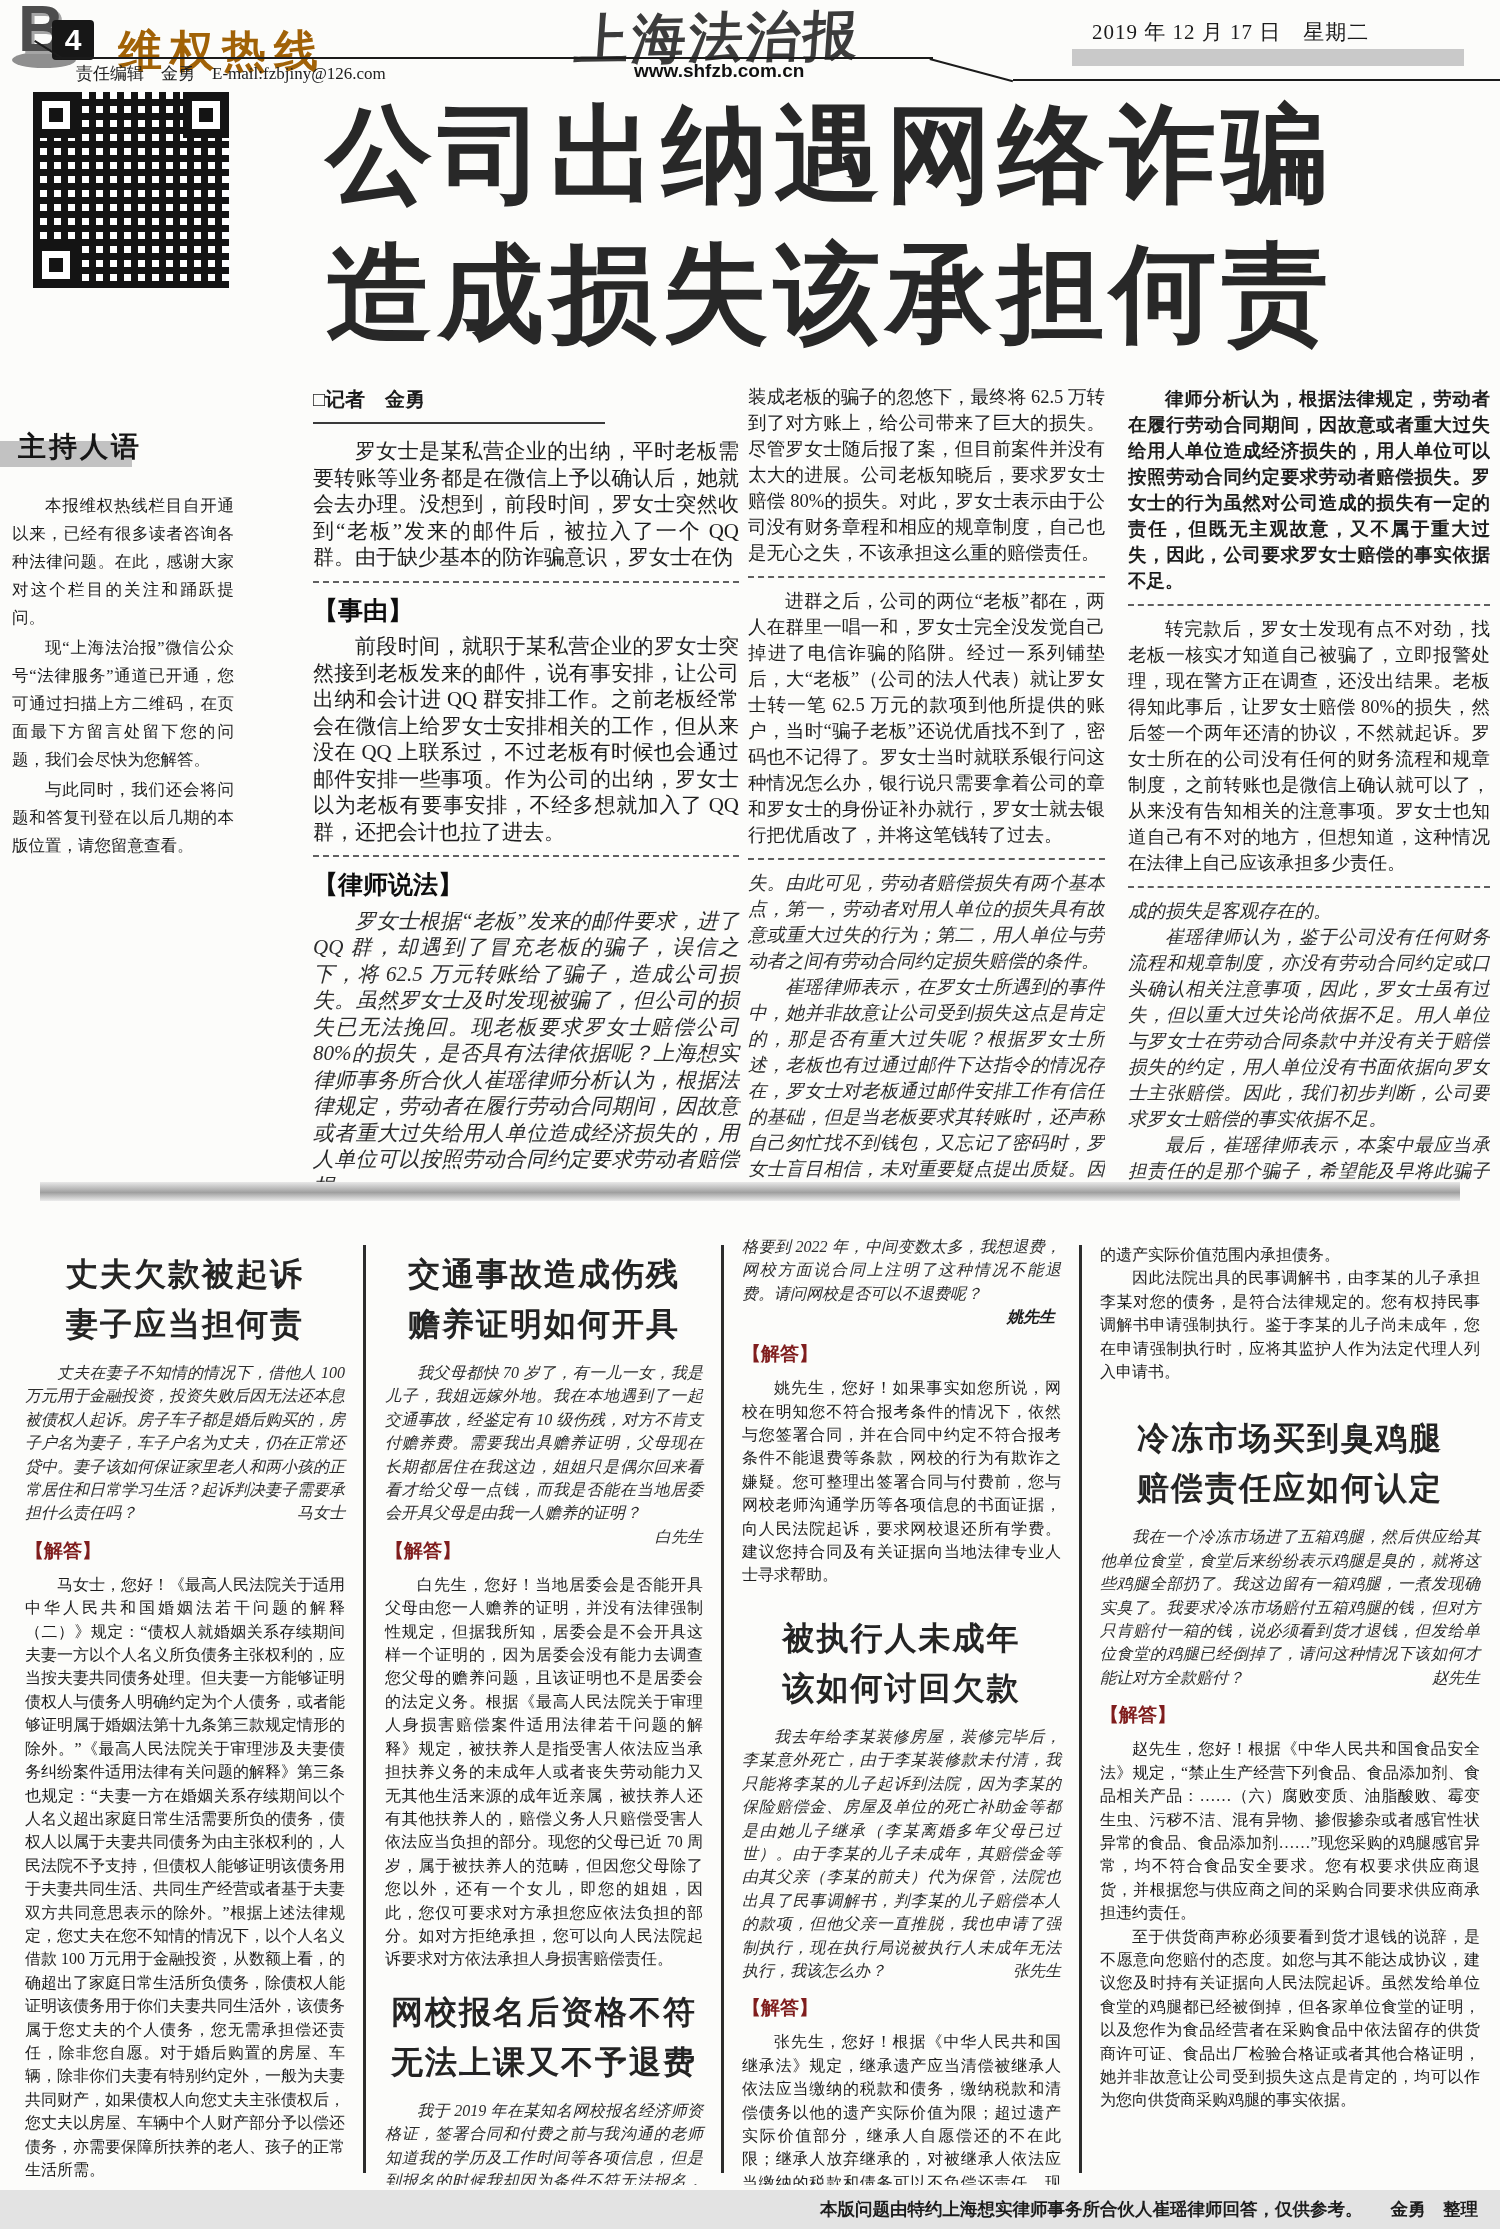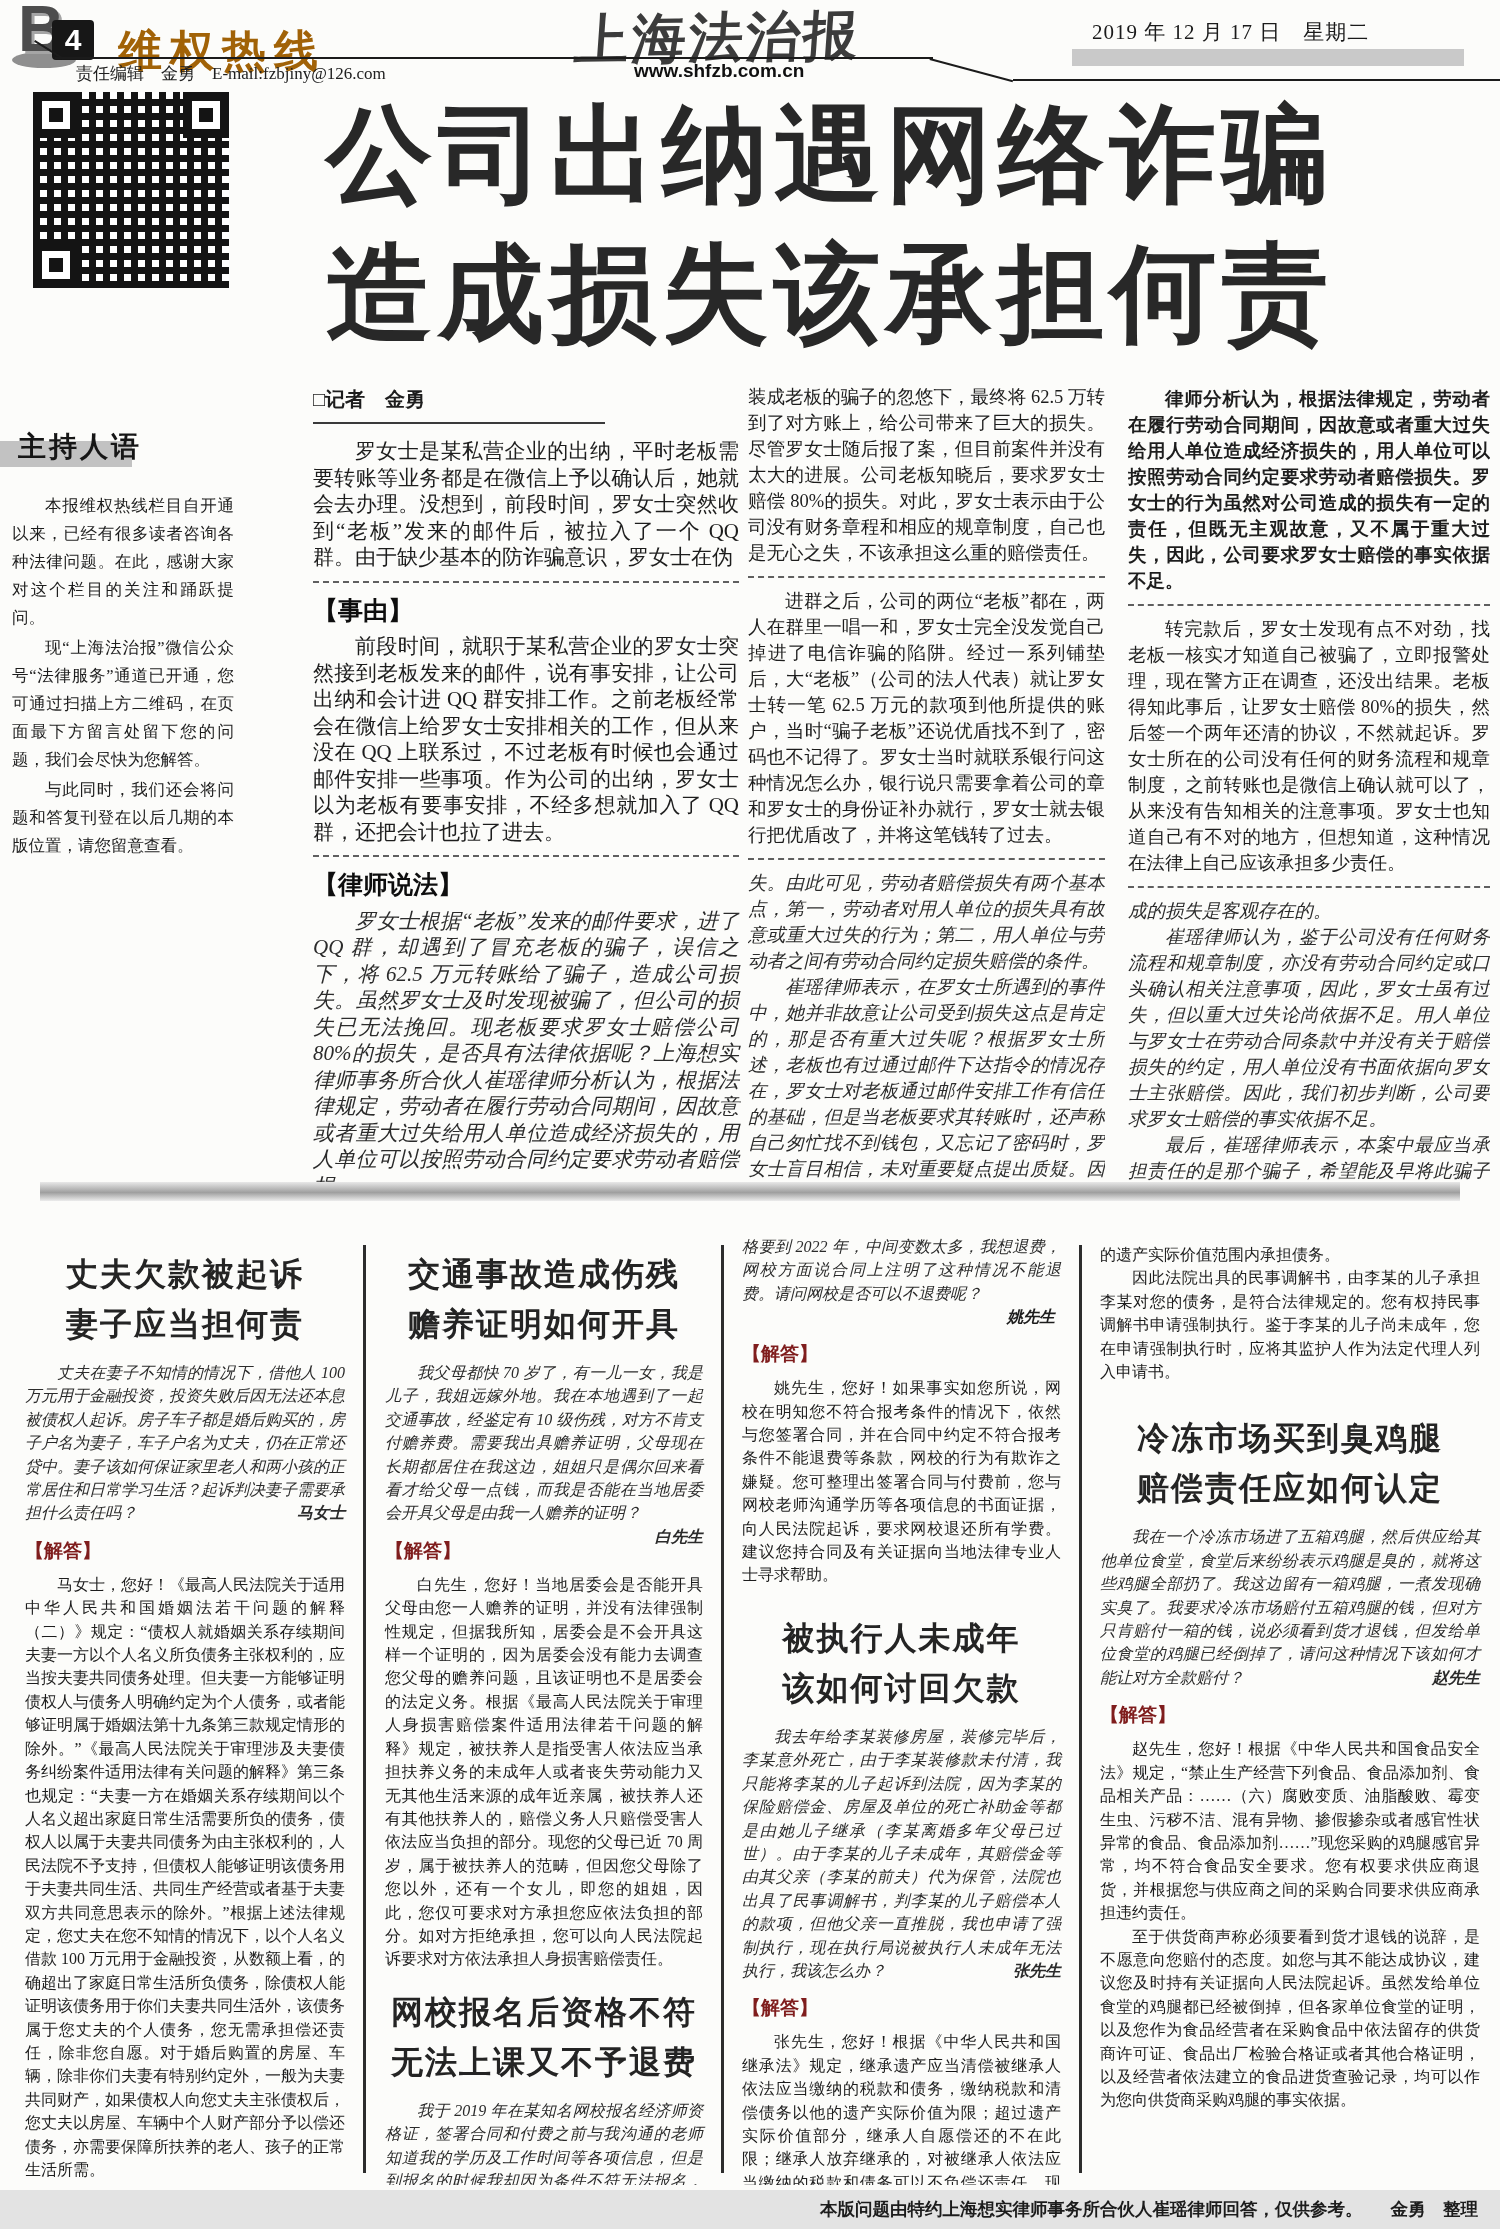--- a/index.html
+++ b/index.html
@@ -54,21 +54,21 @@
   .bigbar{left:40px;top:1182px;width:1420px;height:19px;
           background:linear-gradient(180deg,#e8e8e8,#9f9f9f 55%,#ececec);}
   .qa{left:0;top:1233px;width:1500px;height:952px;overflow:hidden;}
   .vrule{position:absolute;top:12px;height:928px;width:2.5px;background:#2d2d2d;}
   .qa-col{position:absolute;top:0;}
   .qa-hl{font-family:"Liberation Sans","DejaVu Sans",sans-serif;font-size:32px;font-weight:700;
          line-height:50px;text-align:center;letter-spacing:2px;color:#242424;margin:16px 0 12px;}
   .q{font-size:16px;line-height:23.4px;}
   .ans{font-size:16px;line-height:23.4px;}
   .ans p{margin:0;}
-  .asker{float:right;font-weight:700;font-style:italic;padding-left:8px;}
+  .asker{float:right;font-weight:400;font-style:italic;padding-left:8px;}
   .asker-line{text-align:right;font-weight:700;font-style:italic;margin:2px 6px 0 0;}
   .ans-label{font-family:Liberation Mono, monospace;font-size:19px;font-weight:700;
              margin:13px 0 9px;color:#7f1d1d;}
   
   .footer{left:0;top:2190px;width:1500px;height:39px;background:#e3e3e3;
           line-height:39px;text-align:right;font-size:17.5px;font-weight:700;color:#1c1c1c;}
   .footer .credit{margin:0 22px 0 28px;}
 </style>
 </head>
 <body>
@@ -195,20 +195,20 @@
       <p class="ind">因此法院出具的民事调解书，由李某的儿子承担李某对您的债务，是符合法律规定的。您有权持民事调解书申请强制执行。鉴于李某的儿子尚未成年，您在申请强制执行时，应将其监护人作为法定代理人列入申请书。</p>
     </div>
     <div class="qa-hl" style="margin-top:30px;">
       <div>冷冻市场买到臭鸡腿</div>
       <div>赔偿责任应如何认定</div>
     </div>
     <p class="q ind kai" style="margin-top:4px;"><span>我在一个冷冻市场进了五箱鸡腿，然后供应给其他单位食堂，食堂后来纷纷表示鸡腿是臭的，就将这些鸡腿全部扔了。我这边留有一箱鸡腿，一煮发现确实臭了。我要求冷冻市场赔付五箱鸡腿的钱，但对方只肯赔付一箱的钱，说必须看到货才退钱，但发给单位食堂的鸡腿已经倒掉了，请问这种情况下该如何才能让对方全款赔付？</span><span class="asker">赵先生</span></p>
     <div class="ans-label">【解答】</div>
     <div class="ans">
       <p class="ind">赵先生，您好！根据《中华人民共和国食品安全法》规定，“禁止生产经营下列食品、食品添加剂、食品相关产品：……（六）腐败变质、油脂酸败、霉变生虫、污秽不洁、混有异物、掺假掺杂或者感官性状异常的食品、食品添加剂……”现您采购的鸡腿感官异常，均不符合食品安全要求。您有权要求供应商退货，并根据您与供应商之间的采购合同要求供应商承担违约责任。</p>
-      <p class="ind">至于供货商声称必须要看到货才退钱的说辞，是不愿意向您赔付的态度。如您与其不能达成协议，建议您及时持有关证据向人民法院起诉。虽然发给单位食堂的鸡腿都已经被倒掉，但各家单位食堂的证明，以及您作为食品经营者在采购食品中依法留存的供货商许可证、食品出厂检验合格证或者其他合格证明，以及经营者依法建立的食品进货查验记录，均可以作为您向供货商采购鸡腿的事实依据。</p>
+      <p class="ind">至于供货商声称必须要看到货才退钱的说辞，是不愿意向您赔付的态度。如您与其不能达成协议，建议您及时持有关证据向人民法院起诉。虽然发给单位食堂的鸡腿都已经被倒掉，但各家单位食堂的证明，以及您作为食品经营者在采购食品中依法留存的供货商许可证、食品出厂检验合格证或者其他合格证明，她并非故意让公司受到损失这点是肯定的，均可以作为您向供货商采购鸡腿的事实依据。</p>
     </div>
   </div>
 </div>
 
 <div class="abs footer">
   <span>本版问题由特约上海想实律师事务所合伙人崔瑶律师回答，仅供参考。</span><span class="credit">金勇　整理</span>
 </div>
 
 </body></html>

